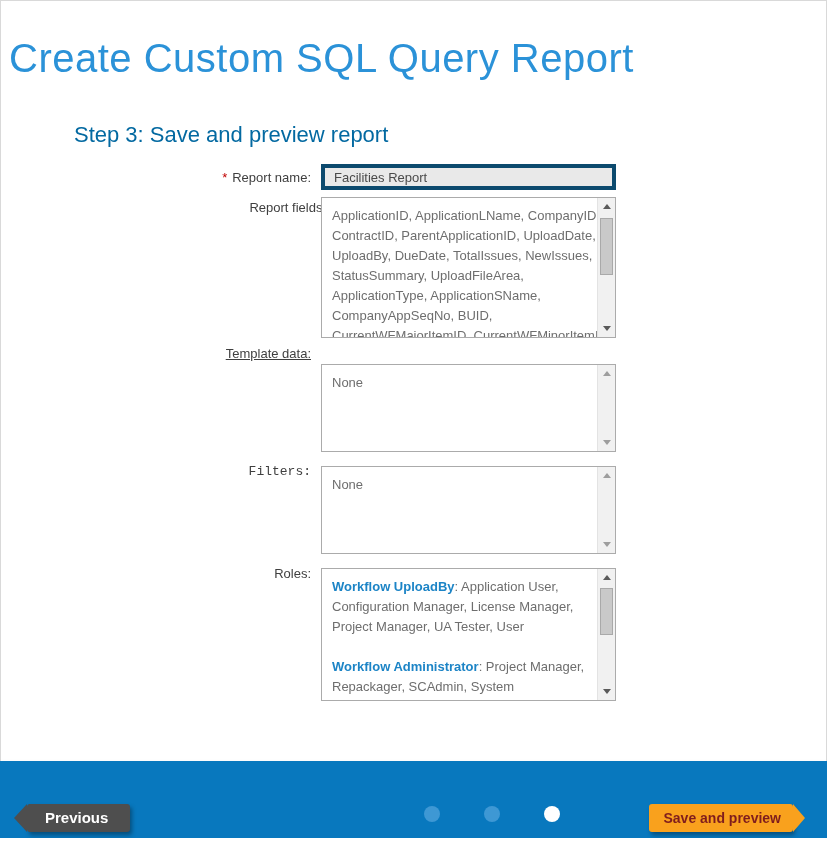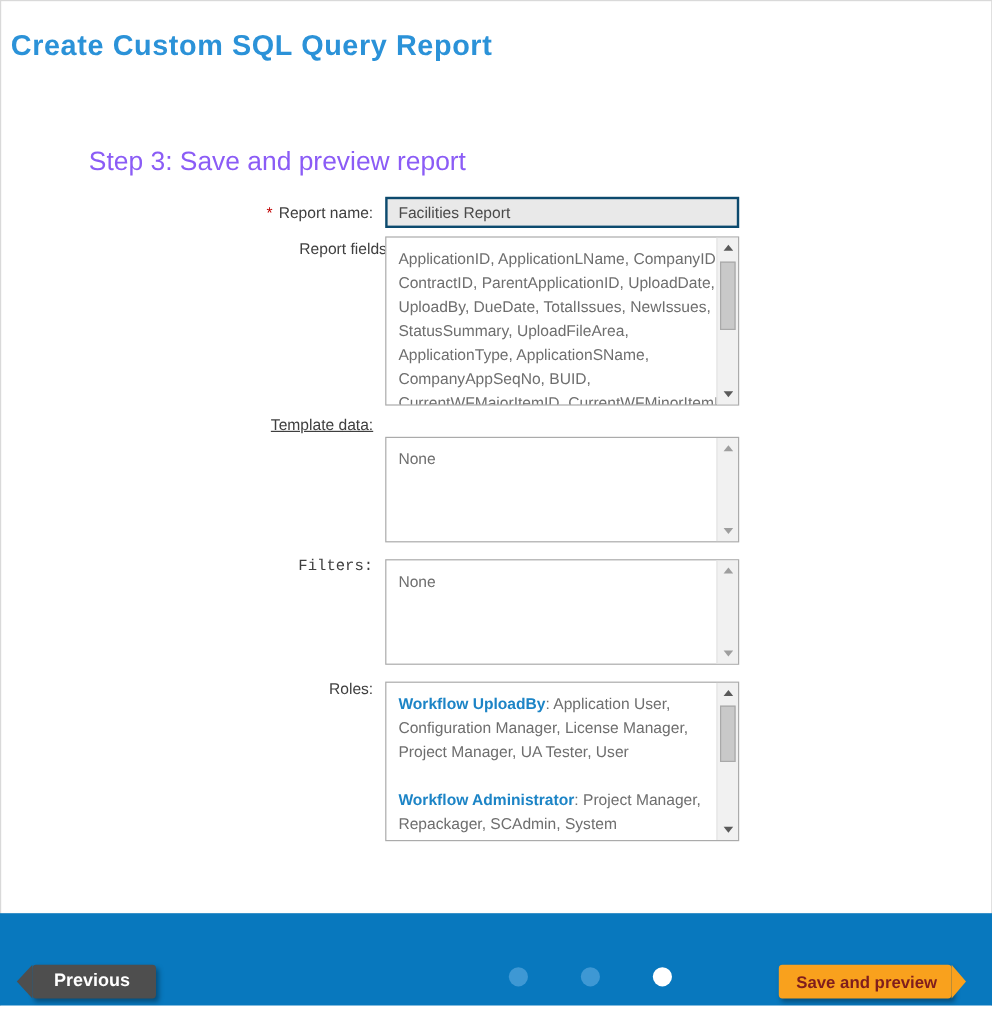--- a/index.html
+++ b/index.html
@@ -14,33 +14,33 @@
     height: 838px;
     box-sizing: border-box;
     background: #ffffff;
     border: 1px solid #d9d9d9;
     border-bottom: none;
   }
   .page-title {
     position: absolute;
     left: 8px;
     top: 8px;
-    font-size: 24px;
-    font-weight: 700;
+    font-size: 40px;
+    font-weight: 400;
     color: #2b92d8;
     letter-spacing: 0.5px;
     white-space: nowrap;
   }
   .step-heading {
     position: absolute;
     left: 73px;
     top: 103px;
     font-size: 22px;
     font-weight: 400;
-    color: #8b5cf6;
+    color: #0369a1;
     white-space: nowrap;
   }
   .form-label {
     position: absolute;
     left: 0;
     width: 310px;
     text-align: right;
     font-size: 13px;
     color: #3f3f3f;
     white-space: nowrap;
@@ -50,21 +50,21 @@
     margin-right: 5px;
   }
   .name-input {
     position: absolute;
     left: 320px;
     top: 163px;
     width: 295px;
     height: 26px;
     box-sizing: border-box;
     background: #e9e9e9;
-    border: 2px solid #0c4a6e;
+    border: 4px solid #0c4a6e;
     font-family: "Liberation Sans", "DejaVu Sans", sans-serif;
     font-size: 13px;
     color: #4a4a4a;
     padding: 0 0 0 9px;
     outline: none;
   }
   .list-box {
     position: absolute;
     left: 320px;
     width: 295px;

